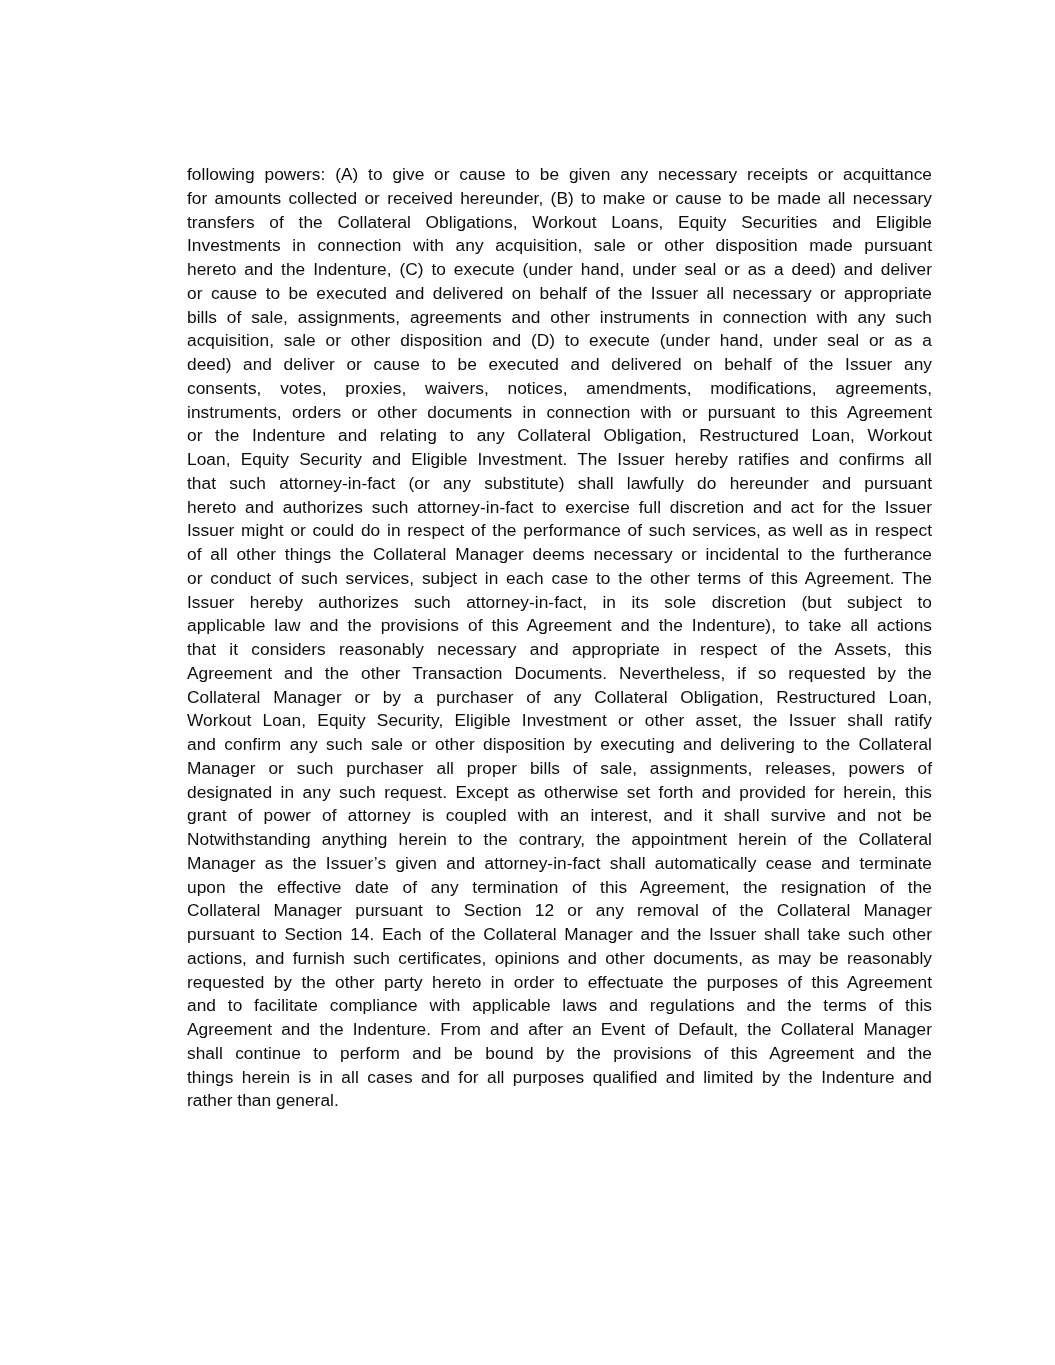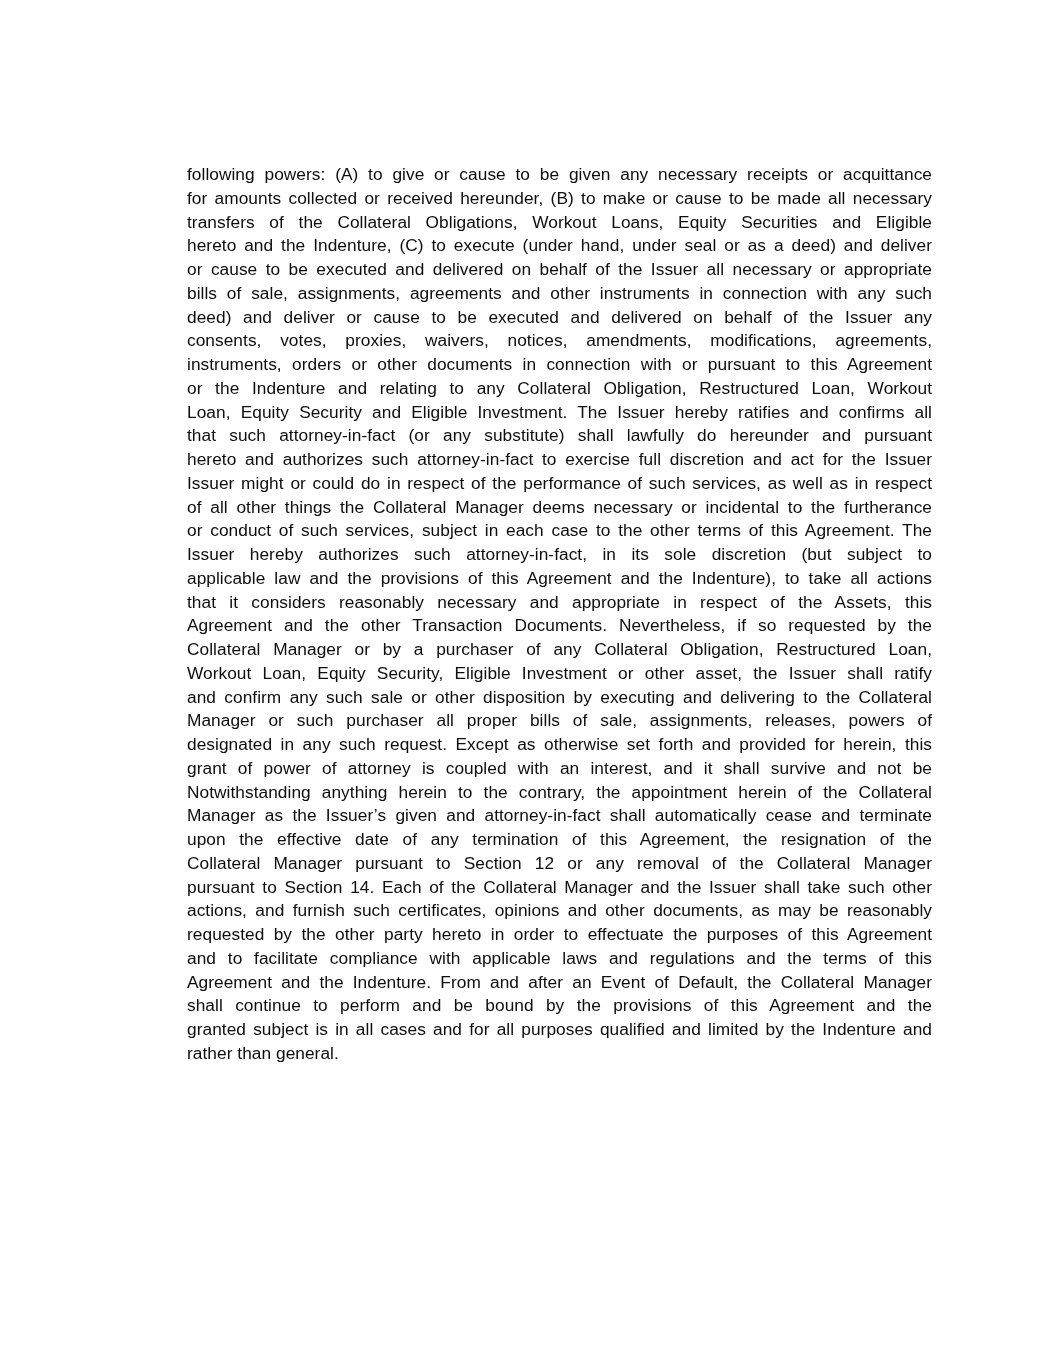--- a/index.html
+++ b/index.html
@@ -40,23 +40,25 @@
   }
 </style>
 </head>
 <body>
 
 <div class="page">
   <div class="textblock" style="color: rgb(13, 13, 13);">
       <div class="line">following powers: (A) to give or cause to be given any necessary receipts or acquittance</div>
       <div class="line">for amounts collected or received hereunder, (B) to make or cause to be made all necessary</div>
       <div class="line">transfers of the Collateral Obligations, Workout Loans, Equity Securities and Eligible</div>
+      <div class="line">Investments in connection with any acquisition, sale or other disposition made pursuant</div>
       <div class="line">hereto and the Indenture, (C) to execute (under hand, under seal or as a deed) and deliver</div>
       <div class="line">or cause to be executed and delivered on behalf of the Issuer all necessary or appropriate</div>
       <div class="line">bills of sale, assignments, agreements and other instruments in connection with any such</div>
+      <div class="line">acquisition, sale or other disposition and (D) to execute (under hand, under seal or as a</div>
       <div class="line">deed) and deliver or cause to be executed and delivered on behalf of the Issuer any</div>
       <div class="line">consents, votes, proxies, waivers, notices, amendments, modifications, agreements,</div>
       <div class="line">instruments, orders or other documents in connection with or pursuant to this Agreement</div>
       <div class="line">or the Indenture and relating to any Collateral Obligation, Restructured Loan, Workout</div>
       <div class="line">Loan, Equity Security and Eligible Investment.  The Issuer hereby ratifies and confirms all</div>
       <div class="line">that such attorney-in-fact (or any substitute) shall lawfully do hereunder and pursuant</div>
       <div class="line">hereto and authorizes such attorney-in-fact to exercise full discretion and act for the Issuer</div>
       <div class="line">Issuer might or could do in respect of the performance of such services, as well as in respect</div>
       <div class="line">of all other things the Collateral Manager deems necessary or incidental to the furtherance</div>
       <div class="line">or conduct of such services, subject in each case to the other terms of this Agreement.  The</div>
@@ -73,16 +75,16 @@
       <div class="line">Notwithstanding anything herein to the contrary, the appointment herein of the Collateral</div>
       <div class="line">Manager as the Issuer’s given and attorney-in-fact shall automatically cease and terminate</div>
       <div class="line">upon the effective date of any termination of this Agreement, the resignation of the</div>
       <div class="line"><span>Collateral Manager pursuant to </span><span class="u">Section 12</span><span> or any removal of the Collateral Manager</span></div>
       <div class="line"><span>pursuant to </span><span class="u">Section 14</span><span>.  Each of the Collateral Manager and the Issuer shall take such other</span></div>
       <div class="line">actions, and furnish such certificates, opinions and other documents, as may be reasonably</div>
       <div class="line">requested by the other party hereto in order to effectuate the purposes of this Agreement</div>
       <div class="line">and to facilitate compliance with applicable laws and regulations and the terms of this</div>
       <div class="line">Agreement and the Indenture.  From and after an Event of Default, the Collateral Manager</div>
       <div class="line">shall continue to perform and be bound by the provisions of this Agreement and the</div>
-      <div class="line">granted subject is in all cases and for all purposes qualified and limited by the Indenture and</div>
+      <div class="line">things herein is in all cases and for all purposes qualified and limited by the Indenture and</div>
       <div class="line last">rather than general.</div>
     </div>
 </div>
 
 </body></html>

